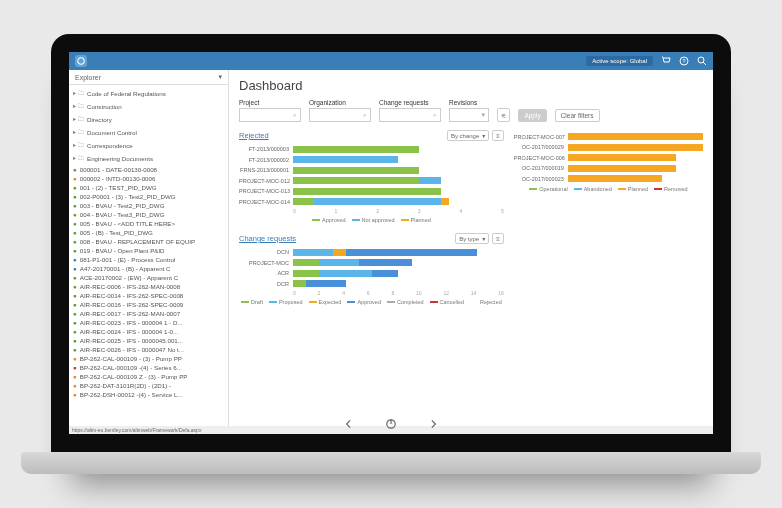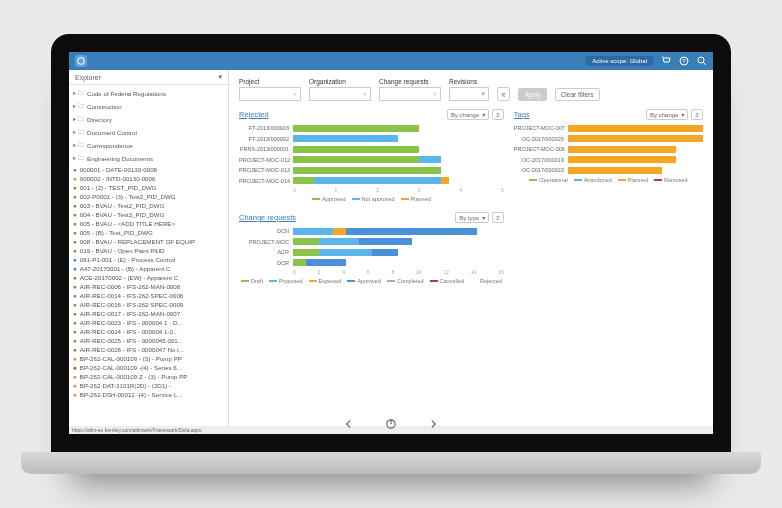--- a/index.html
+++ b/index.html
@@ -211,20 +211,21 @@
               <span class="o">●</span>
               <span>BP-262-DAT-3101R(2D) - (2D1) -</span>
             </div>
             <div class="node ind2">
               <span class="o">●</span>
               <span>BP-262-DSH-00012 -(4) - Service L...</span>
             </div>
           </div>
    </div>
    <div class="main">
+     <div class="dash-title">Dashboard</div>
      <div class="filters">
        <div class="filt">
               <label>Project</label>
               <div class="inp">
                 <span>⌕</span>
               </div>
             </div>
        <div class="filt">
               <label>Organization</label>
               <div class="inp">
@@ -372,27 +373,20 @@
                     <span><span class="sw c-co"></span> Approved</span>
                     <span><span class="sw c-ca"></span> Completed</span>
                     <span><span class="sw c-re"></span> Cancelled</span>
                     <span><span class="sw undefined"></span> Rejected</span>
                   </div>
                 </div>
          </div>
        </div>
        <div class="col-right">
          <div class="panel">
-           <div class="phdr">
-             <span class="pt">Tags</span>
-             <div class="ctrl">
-               <span class="sel"><span>By change</span> ▾</span>
-               <span class="sel">≡</span>
-             </div>
-           </div>
            <div class="chart" id="chart-tags">
                   <div class="row">
                     <div class="lbl">PROJECT-MOC-007</div>
                     <div class="bars">
                       <div class="seg c-pl" style="width: 100%;"></div>
                     </div>
                   </div>
                   <div class="row">
                     <div class="lbl">OC-2017/000029</div>
                     <div class="bars">

